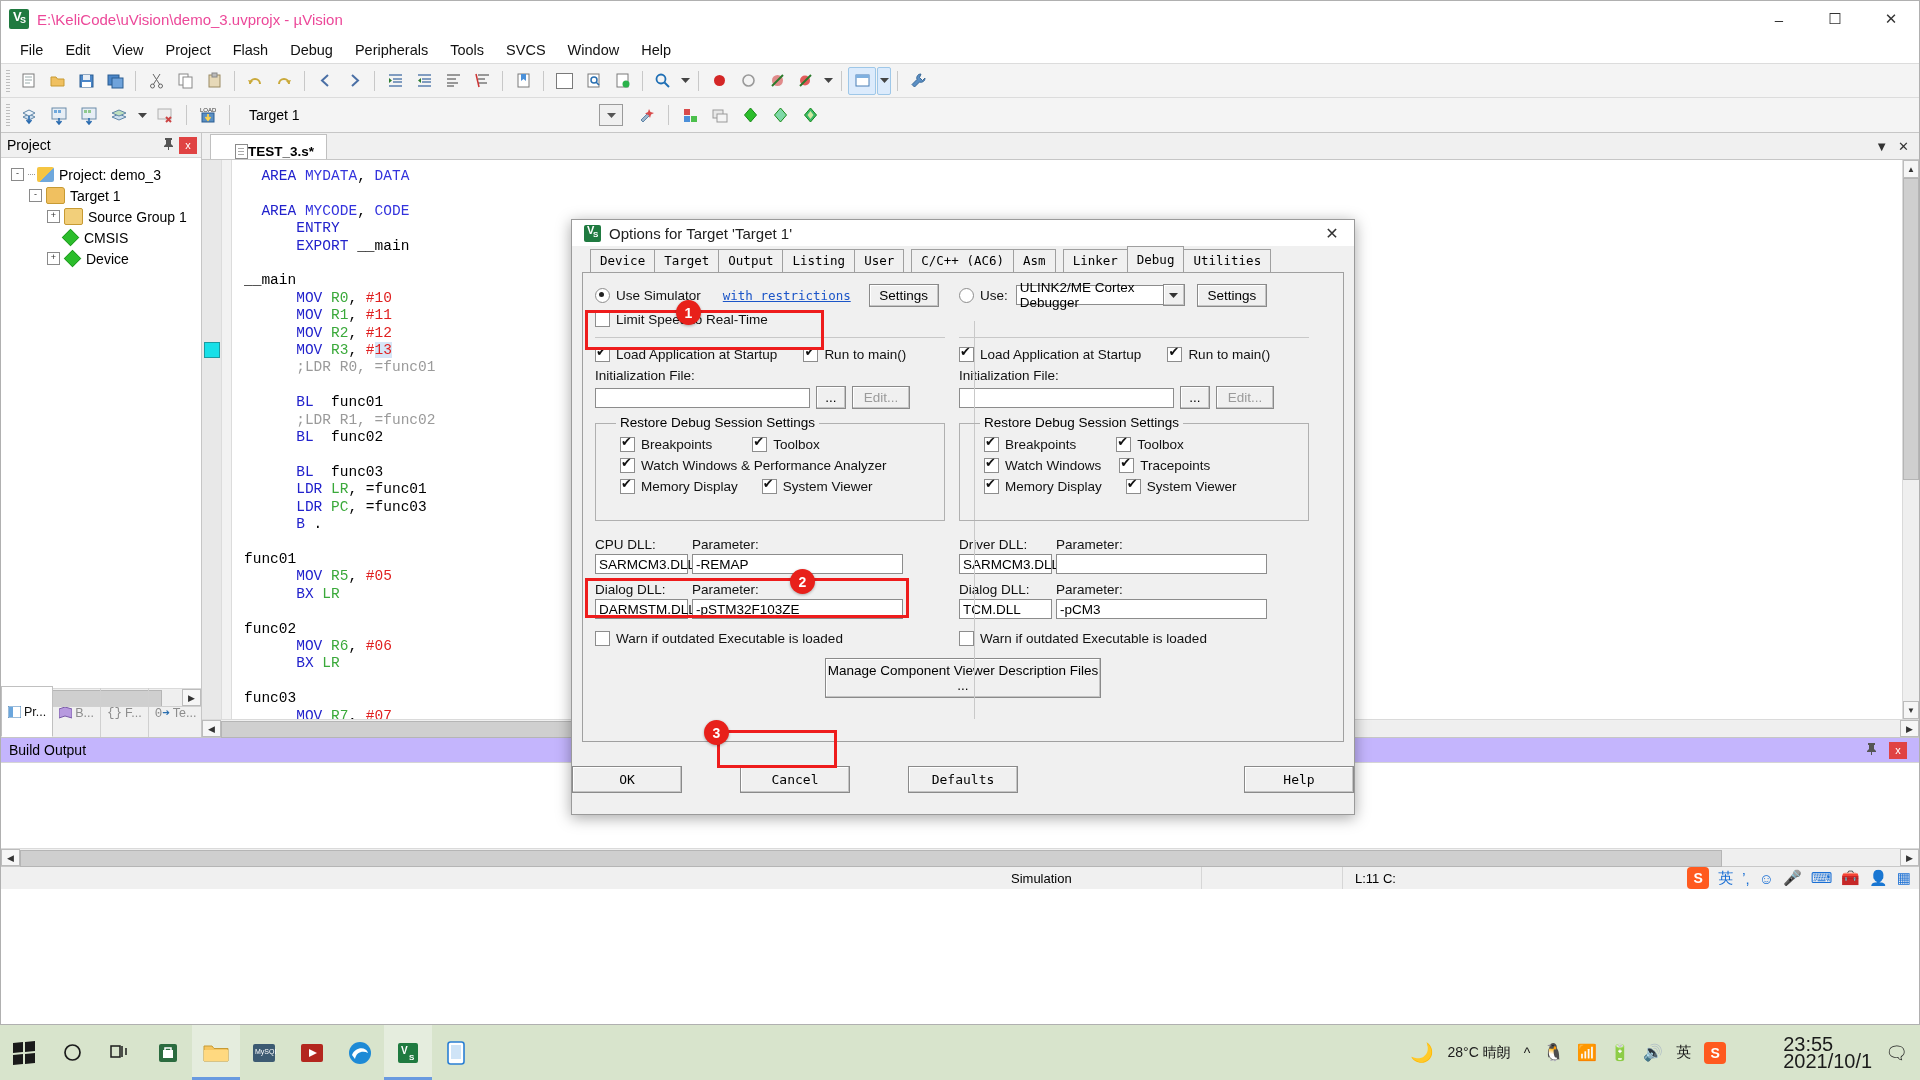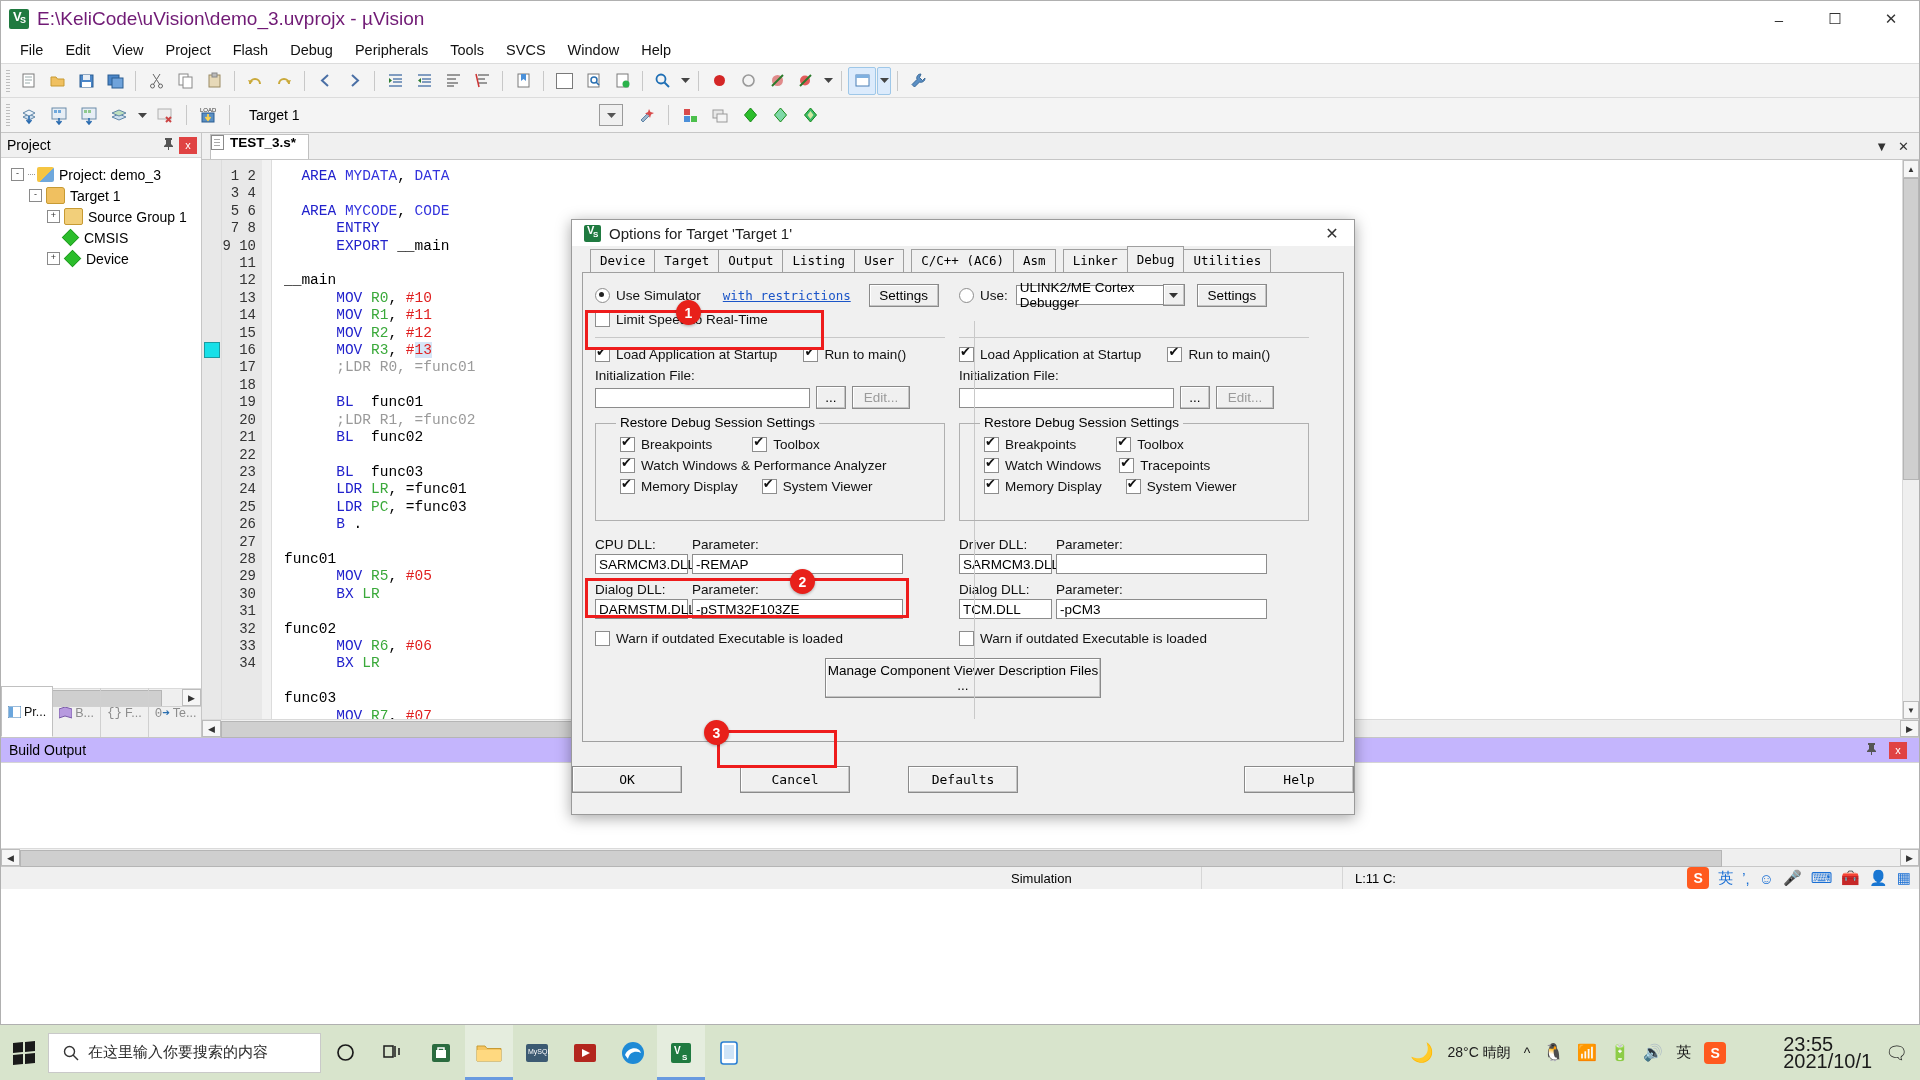--- a/index.html
+++ b/index.html
@@ -8,21 +8,21 @@
        -webkit-font-smoothing:none;}
   .app{position:absolute;left:0;top:0;width:1920px;height:1025px;background:#fff;
        border:1px solid #b0b0b0;box-sizing:border-box;}
 
   
   .titlebar{height:36px;display:flex;align-items:center;background:#fff;}
   .app-icon{width:20px;height:20px;margin-left:8px;margin-right:8px;background:#1f7a40;
             border-radius:2px;position:relative;flex:none;}
   .app-icon:before{content:"V";position:absolute;left:4px;top:0px;color:#fff;font-size:13px;font-weight:bold;}
   .app-icon:after{content:"S";position:absolute;left:11px;top:6px;color:#fff;font-size:9px;font-weight:bold;}
-  .title-text{font-size:19px;color:#701a75;}
+  .title-text{font-size:15px;color:#ec4899;}
   .win-btns{margin-left:auto;display:flex;height:36px;}
   .win-btn{width:56px;height:36px;display:flex;align-items:center;justify-content:center;
            font-size:15px;color:#333;}
 
   
   .menubar{height:26px;display:flex;align-items:center;padding-left:8px;background:#fff;
            border-bottom:0;}
   .menu-item{padding:3px 11px;font-size:14.5px;color:#111;}
 
   
@@ -74,21 +74,21 @@
   .hscroll{height:17px;background:#f0f0f0;display:flex;align-items:center;border-top:1px solid #dadada;}
   .hs-arrow{width:17px;height:15px;border:1px solid #bcbcbc;background:#f6f6f6;font-size:9px;
             display:flex;align-items:center;justify-content:center;color:#333;}
   .hs-track{flex:1;height:15px;background:#efefef;}
   .hs-thumb{height:15px;background:#cfcfcf;border:1px solid #b5b5b5;}
 
   
   .editor-wrap{flex:1;display:flex;flex-direction:column;min-width:0;position:relative;}
   .ed-tabs{height:26px;display:flex;align-items:center;background:#f0f0f0;
            border-bottom:1px solid #c6c6c6;padding-left:8px;position:relative;}
-  .ed-tab{display:flex;align-items:flex-start;gap:6px;height:24px;padding:0 12px 0 0;background:#fff;
+  .ed-tab{display:flex;align-items:flex-end;gap:0;height:24px;padding:0 12px 0 24px;background:#fff;
           border:1px solid #c0c0c0;border-bottom:none;font-size:13.5px;font-weight:bold;}
   .doc-ic{width:11px;height:13px;background:#fff;border:1px solid #8a8a8a;position:relative;}
   .doc-ic:after{content:"";position:absolute;left:2px;top:3px;width:6px;height:1px;
                 box-shadow:0 0 0 0 #999,0 3px 0 #aaa,0 6px 0 #aaa;background:#aaa;}
   .ed-tabs .rbtns{margin-left:auto;display:flex;gap:10px;padding-right:10px;font-size:13px;color:#333;}
   .code-area{flex:1;display:flex;background:#fff;position:relative;overflow:hidden;}
   .bp-col{width:19px;background:#e8e8e8;border-right:1px solid #dcdcdc;padding-top:8px;}
   .bp-mark{width:14px;height:14px;background:#18e0e8;border:1px solid #1b9ba1;margin:0 auto;}
   .ln-col{width:34px;background:#e8e8e8;text-align:right;padding:8px 6px 0 0;
           font-family:"Liberation Mono",monospace;font-size:14px;color:#333;line-height:17.4px;}
@@ -579,54 +579,20 @@
         <div class="rbtns">
           <span>▼</span>
           <span>✕</span>
         </div>
       </div>
       <div class="code-area">
         <div class="bp-col">
           <div style="height:174px"></div>
           <div class="bp-mark"></div>
         </div>
-        <div class="ln-col">1
-2
-3
-4
-5
-6
-7
-8
-9
-10
-11
-12
-13
-14
-15
-16
-17
-18
-19
-20
-21
-22
-23
-24
-25
-26
-27
-28
-29
-30
-31
-32
-33
-34</div>
         <div class="gut2"></div>
         <div class="code">  <span class="k">AREA</span><span class="d"> MYDATA</span>, <span class="d">DATA</span>
 
   <span class="k">AREA</span><span class="d"> MYCODE</span>, <span class="d">CODE</span>
       <span class="k">ENTRY</span>
       <span class="k">EXPORT</span> __main
 
 __main
       <span class="k">MOV</span> <span class="r">R0</span>, <span class="n">#10</span>
       <span class="k">MOV</span> <span class="r">R1</span>, <span class="n">#11</span>
@@ -903,27 +869,20 @@
 
     <div class="redbox" style="left:145px;top:510px;width:114px;height:32px"></div>
     <div class="badge" style="left:132px;top:500px">3</div>
   </div>
 </div>
 
 <div class="taskbar">
   <div class="start">
       <div class="start-sq"></div>
     </div>
-  <div class="searchbox">
-    <svg width="16" height="16">
-        <circle cx="6.5" cy="6.5" r="5" fill="none" stroke="#333" stroke-width="1.4"></circle>
-        <path d="M10 10l5 5" stroke="#333" stroke-width="1.4"></path>
-      </svg>
-    <span>在这里输入你要搜索的内容</span>
-  </div>
   <div class="tb-icon">
     <svg width="19" height="19">
         <circle cx="9.5" cy="9.5" r="7.5" fill="none" stroke="#1b1b1b" stroke-width="1.7"></circle>
       </svg>
     </div>
   <div class="tb-icon">
     <svg width="21" height="19">
         <rect x="1" y="3" width="9" height="11" fill="none" stroke="#1b1b1b" stroke-width="1.5"></rect>
         <path d="M12 3v11M16 5v7" stroke="#1b1b1b" stroke-width="1.5"></path>
       </svg>

